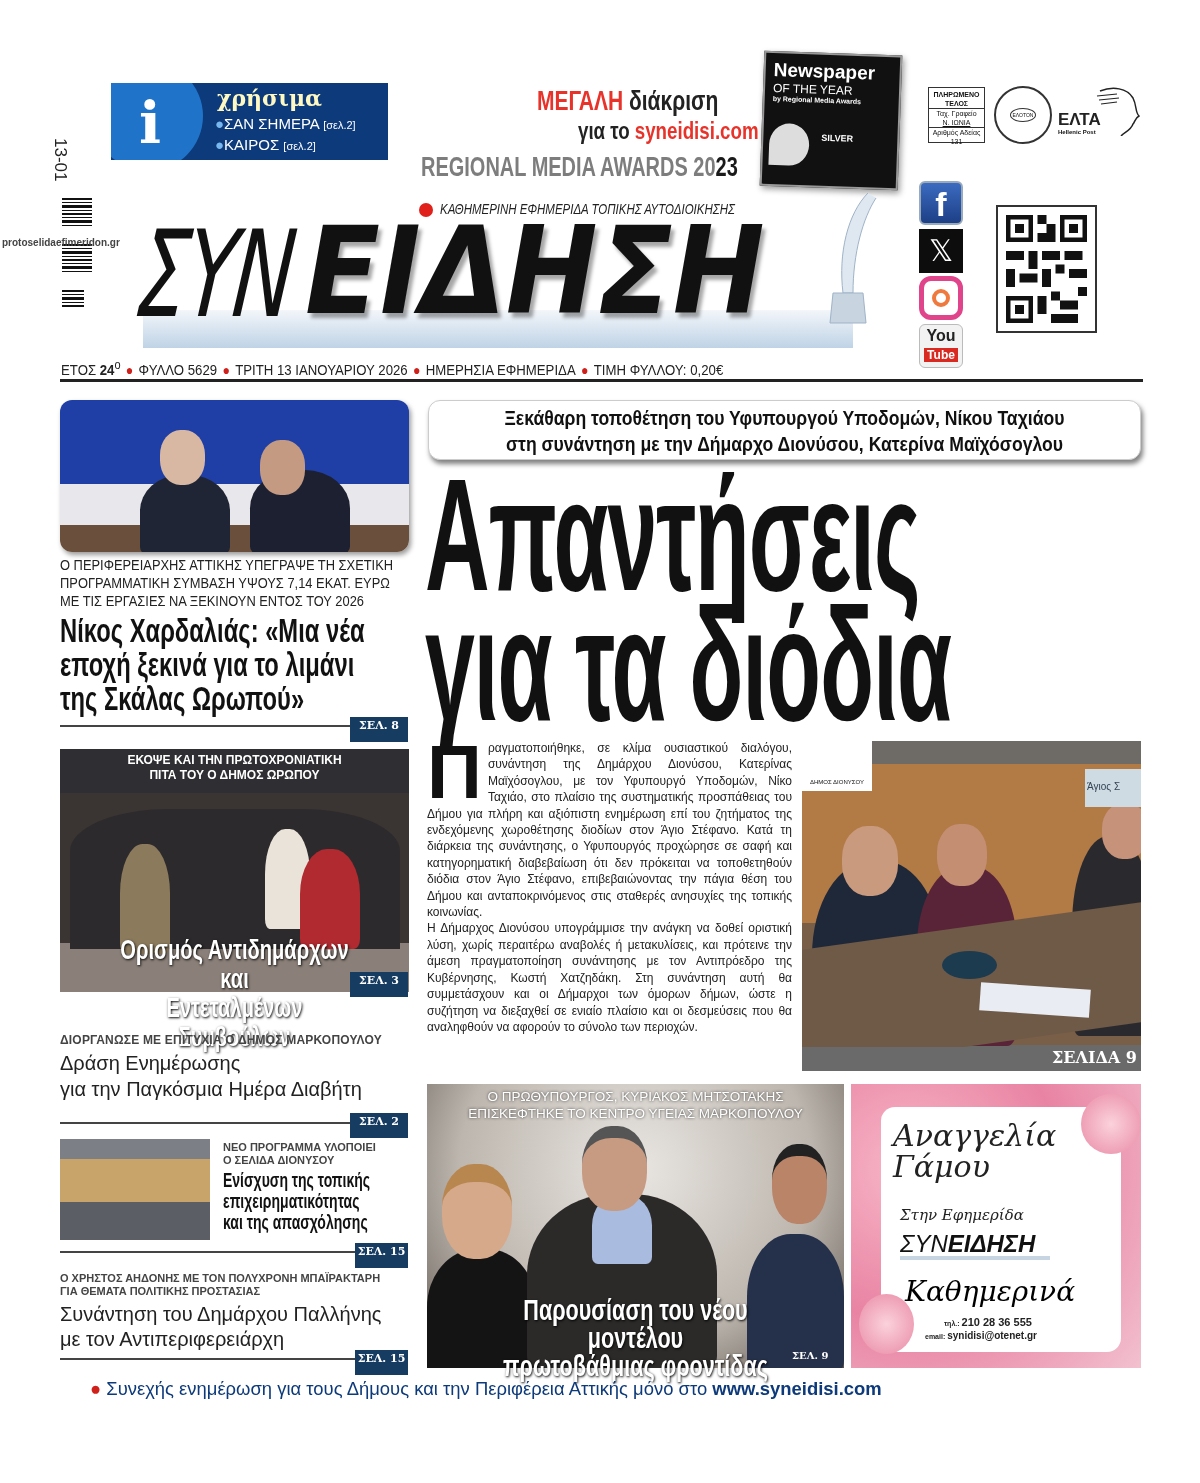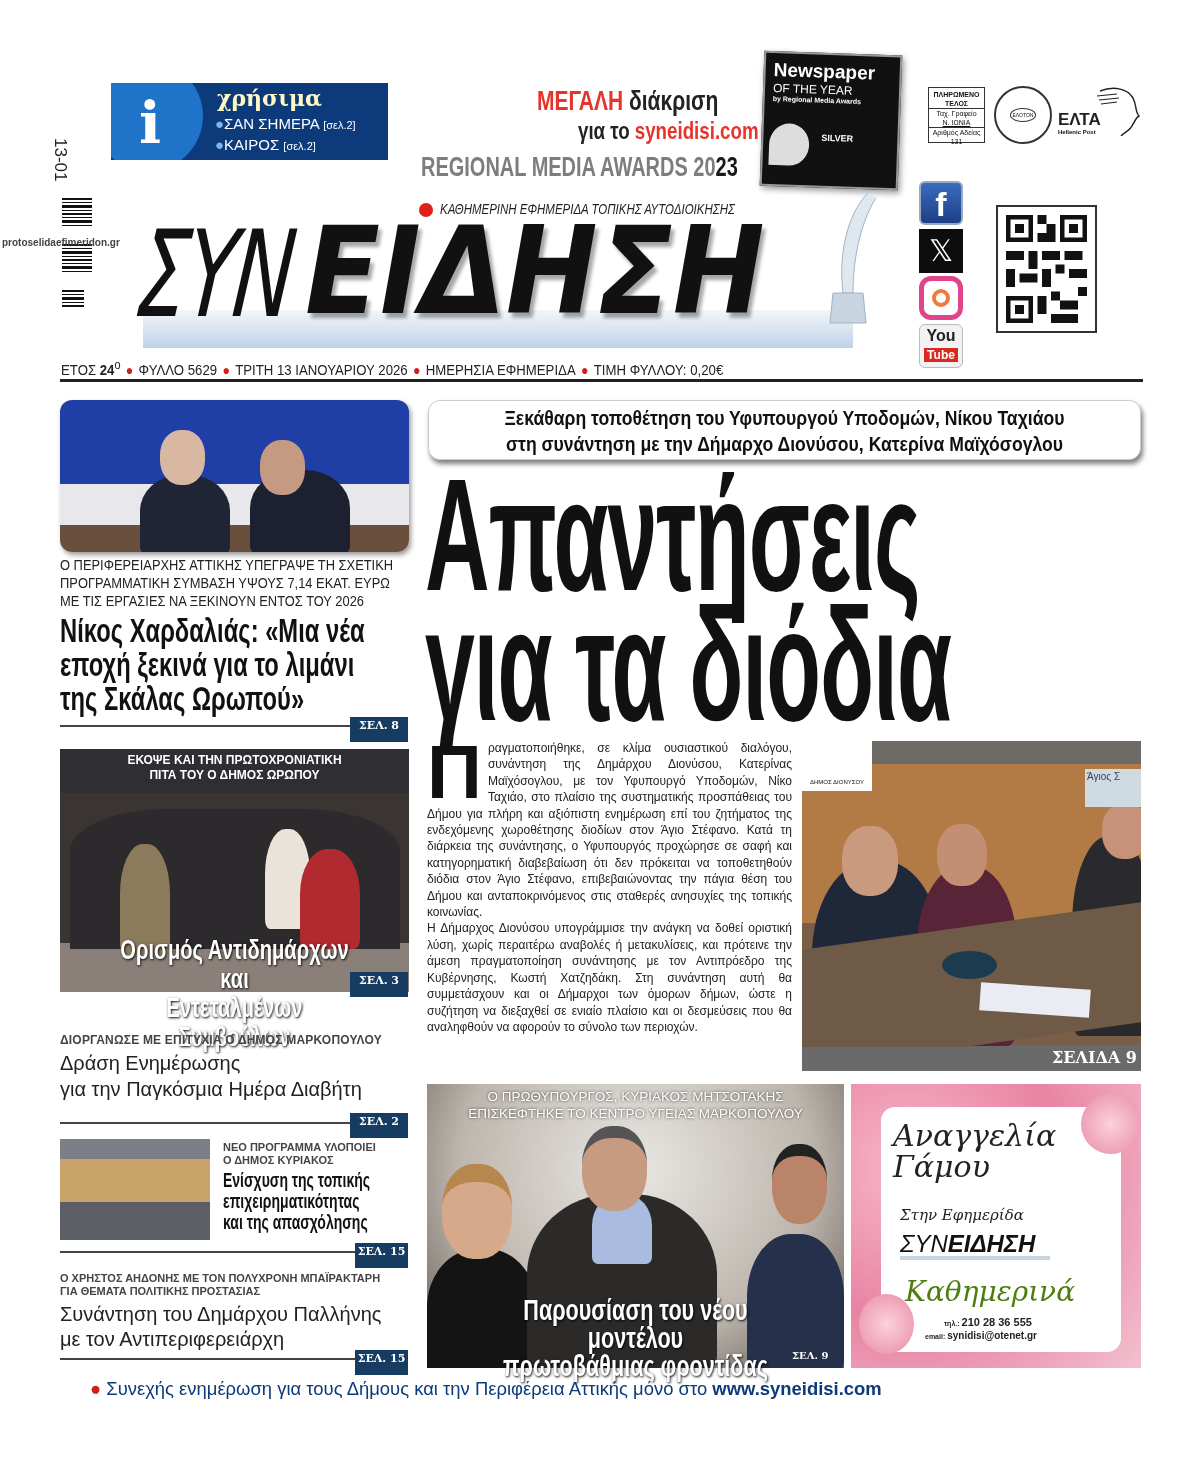--- a/index.html
+++ b/index.html
@@ -115,21 +115,21 @@
   #pm-head span { display:block; transform: scaleX(0.72); }
   #pm-sel { left: 792px; top: 1350px; font-size: 10px; font-weight: bold; color: #fff; font-family: "DejaVu Serif", serif; }
 
   
   #ad { left: 851px; top: 1084px; width: 290px; height: 284px; background: radial-gradient(circle at 20% 30%, #f7b6c8, #e983a3 50%, #f2c1cf); overflow: hidden; }
   #ad-card { position: absolute; left: 30px; top: 23px; width: 240px; height: 245px; background: #fff; border-radius: 14px; }
   #ad-t1 { left: 893px; top: 1120px; font-family: "DejaVu Serif", serif; font-style: italic; font-size: 30px; color: #222; line-height: 31px; }
   #ad-t2 { left: 900px; top: 1206px; font-family: "DejaVu Serif", serif; font-style: italic; font-size: 15px; color: #222; }
   #ad-logo { left: 900px; top: 1232px; width: 150px; height: 28px; font-weight: bold; font-style: italic; font-size: 24px; color: #111; white-space: nowrap; border-bottom: 4px solid #c7d4e1; line-height: 24px; }
   #ad-logo .thin { font-weight: normal; }
-  #ad-t3 { left: 905px; top: 1275px; font-family: "DejaVu Serif", serif; font-style: italic; font-size: 28px; color: #4d7c0f; }
+  #ad-t3 { left: 905px; top: 1275px; font-family: "DejaVu Serif", serif; font-style: italic; font-size: 28px; color: #000000; }
   #ad-tel { left: 944px; top: 1316px; font-size: 11px; font-weight: bold; color: #222; }
   #ad-mail { left: 925px; top: 1330px; font-size: 10px; font-weight: bold; color: #222; }
   #ad-tel small, #ad-mail small { font-size: 7px; }
 
   
   #footer { left: 90px; top: 1378px; font-size: 19px; color: #0d3a7a; white-space: nowrap; transform: scaleX(0.97); transform-origin: left top; }
   #footer .dot { color: #d0201b; }
   #footer .url { font-weight: bold; }
 </style>
 </head>
@@ -273,21 +273,21 @@
 <div id="main-photo" class="abs">
   <div class="person" style="left:10px;top:120px;width:130px;height:210px;background:#1f2838;"></div>
   <div class="person" style="left:40px;top:85px;width:56px;height:70px;background:#c99a7d;border-radius:45%;"></div>
   <div class="person" style="left:115px;top:125px;width:100px;height:180px;background:#5a2438;"></div>
   <div class="person" style="left:135px;top:83px;width:50px;height:62px;background:#c48e73;border-radius:45%;"></div>
   <div class="person" style="left:270px;top:95px;width:80px;height:200px;background:#2a2a2e;"></div>
   <div class="person" style="left:300px;top:62px;width:46px;height:56px;background:#c69279;border-radius:45%;"></div>
   <div style="position:absolute;left:0;top:185px;width:339px;height:120px;background:#6f5a48;transform:skewY(-8deg);"></div>
   <div style="position:absolute;left:140px;top:210px;width:55px;height:28px;border-radius:50%;background:#1d3b4f;"></div>
   <div style="position:absolute;left:178px;top:245px;width:110px;height:28px;background:#e9ecf2;transform:rotate(4deg);"></div>
-  <div style="position:absolute;left:283px;top:28px;width:56px;height:38px;background:#cfdbe2;font-size:10px;color:#345;padding:2px 2px;">Άγιος Σ</div>
+  <div style="position:absolute;left:283px;top:28px;width:56px;height:38px;background:#cfdbe2;font-size:10px;color:#345;padding:12px 2px;">Άγιος Σ</div>
   <div style="position:absolute;left:0;top:306px;width:339px;height:24px;background:#6a6a6a;"></div>
 </div>
 <div id="dimos-logo" class="abs">ΔΗΜΟΣ ΔΙΟΝΥΣΟΥ</div>
 <div id="selida9" class="abs">ΣΕΛΙΔΑ 9</div>
 
 <div id="photo1" class="abs">
   <div class="person" style="left:80px;top:75px;width:90px;height:80px;background:#1f2535;"></div>
   <div class="person" style="left:100px;top:30px;width:45px;height:55px;background:#d8b8a3;border-radius:45%;"></div>
   <div class="person" style="left:190px;top:70px;width:100px;height:85px;background:#1c2030;"></div>
   <div class="person" style="left:200px;top:40px;width:45px;height:55px;background:#c49a82;border-radius:45%;"></div>
@@ -325,21 +325,21 @@
 <div id="story3-head" class="abs">
   <div>Δράση Ενημέρωσης</div>
   <div>για την Παγκόσμια Ημέρα Διαβήτη</div>
 </div>
 <div class="rule" style="left:60px;top:1122px;width:290px;"></div>
 <div class="sel-tag" style="left:350px;top:1113px;width:58px;">ΣΕΛ. 2</div>
 
 <div id="photo4" class="abs"></div>
 <div id="story4-kicker" class="abs">
   <div>ΝΕΟ ΠΡΟΓΡΑΜΜΑ ΥΛΟΠΟΙΕΙ</div>
-  <div>Ο ΔΗΜΟΣ ΚΥΡΙΑΚΟΣ</div>
+  <div>Ο ΣΕΛΙΔΑ ΔΙΟΝΥΣΟΥ</div>
 </div>
 <div id="story4-head" class="abs">
   <div>Ενίσχυση της τοπικής</div>
   <div>επιχειρηματικότητας</div>
   <div>και της απασχόλησης</div>
 </div>
 <div class="rule" style="left:60px;top:1251px;width:295px;"></div>
 <div class="sel-tag" style="left:355px;top:1243px;width:53px;">ΣΕΛ. 15</div>
 
 <div id="story5-kicker" class="abs">

